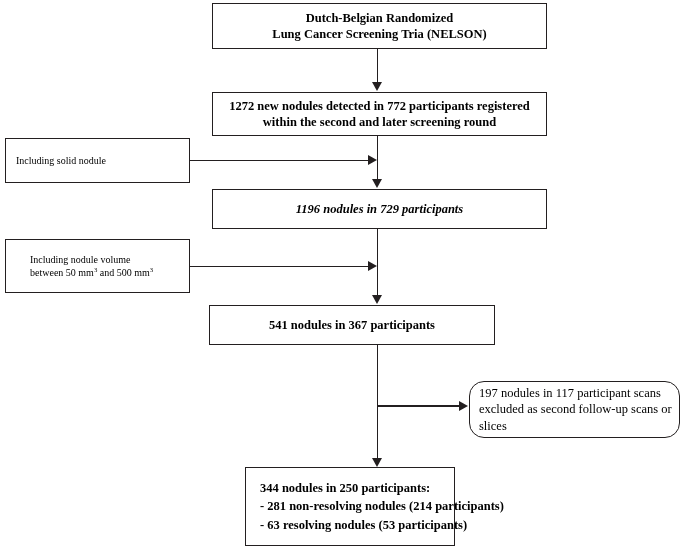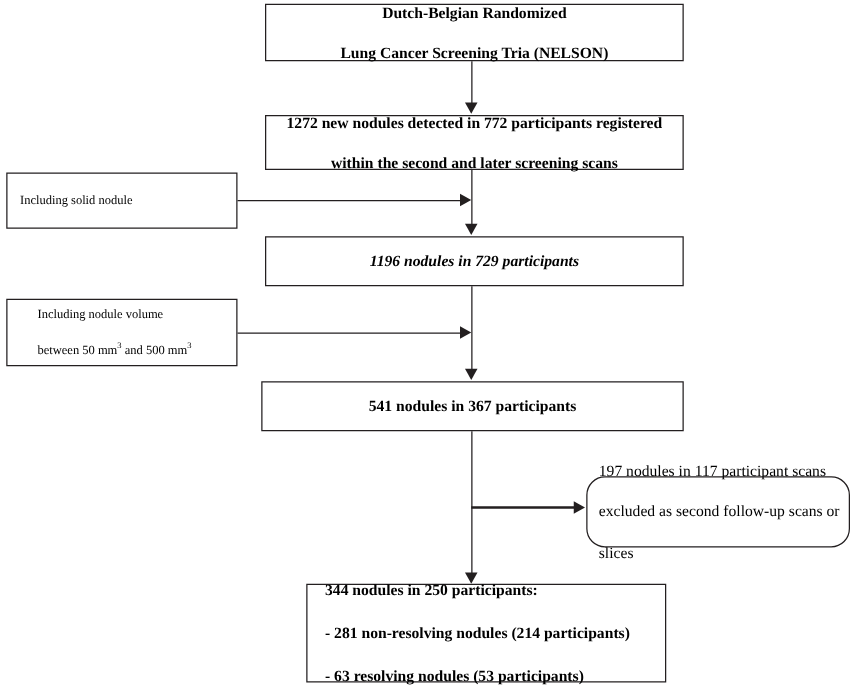--- a/index.html
+++ b/index.html
@@ -18,21 +18,20 @@
   }
   .box {
     position: absolute;
     box-sizing: border-box;
     border: 1.6px solid #231f20;
     background: #ffffff;
     display: flex;
     flex-direction: column;
     justify-content: center;
     color: #000000;
-    gap: 16px;
   }
   .box .line {
     display: block;
     white-space: pre;
   }
   
   .box.center {
     align-items: center;
     text-align: center;
     font-weight: bold;
@@ -107,21 +106,21 @@
   <div class="box center" style="left:212px; top:3px; width:335px; height:46px;">
     <span class="line">Dutch-Belgian Randomized</span>
     <span class="line">Lung Cancer Screening Tria (NELSON)</span>
   </div>
 
   <div class="vline" style="left:376.5px; top:49px; height:34px;"></div>
   <div class="arrow-down" style="left:372px; top:82px;"></div>
 
   <div class="box center" style="left:212px; top:92px; width:335px; height:44px;">
     <span class="line">1272 new nodules detected in 772 participants registered</span>
-    <span class="line">within the second and later screening scans</span>
+    <span class="line">within the second and later screening round</span>
   </div>
 
   <div class="vline" style="left:376.5px; top:136px; height:44px;"></div>
   <div class="arrow-down" style="left:372px; top:179px;"></div>
 
   <div class="box note" style="left:5px; top:138px; width:185px; height:45px;">
     <span class="line">Including solid nodule</span>
   </div>
 
   <div class="hline" style="left:190px; top:159.5px; width:182px;"></div>
@@ -135,35 +134,35 @@
   <div class="arrow-down" style="left:372px; top:295px;"></div>
 
   <div class="box note" style="left:5px; top:239px; width:185px; height:54px;padding-left:24px;">
     <span class="line">Including nodule volume</span>
     <span class="line"><span>between 50 mm</span><sup>3</sup><span> and 500 mm</span><sup>3</sup></span>
   </div>
 
   <div class="hline" style="left:190px; top:265.5px; width:182px;"></div>
   <div class="arrow-right" style="left:368px; top:261px;"></div>
 
-  <div class="box center" style="left:209px; top:305px; width:338px; height:40px;">
+  <div class="box center" style="left:209px; top:305px; width:286px; height:40px;">
     <span class="line">541 nodules in 367 participants</span>
   </div>
 
   <div class="vline" style="left:376.5px; top:345px; height:115px;"></div>
   <div class="arrow-down" style="left:372px; top:458px;"></div>
 
   <div class="hline" style="left:377px; top:405px; width:85px;"></div>
   <div class="arrow-right" style="left:459px; top:401px;"></div>
 
   <div class="box exclude" style="left:469px; top:381px; width:211px; height:57px;border-radius:15px;">
     <span class="line">197 nodules in 117 participant scans</span>
     <span class="line">excluded as second follow-up scans or</span>
     <span class="line">slices</span>
   </div>
 
-  <div class="box outcome" style="left:245px; top:467px; width:288px; height:79px;">
+  <div class="box outcome" style="left:245px; top:467px; width:210px; height:79px;">
     <span class="line">344 nodules in 250 participants:</span>
     <span class="line">- 281 non-resolving nodules (214 participants)</span>
     <span class="line">- 63 resolving nodules (53 participants)</span>
   </div>
 
 </div>
 
 </body></html>

